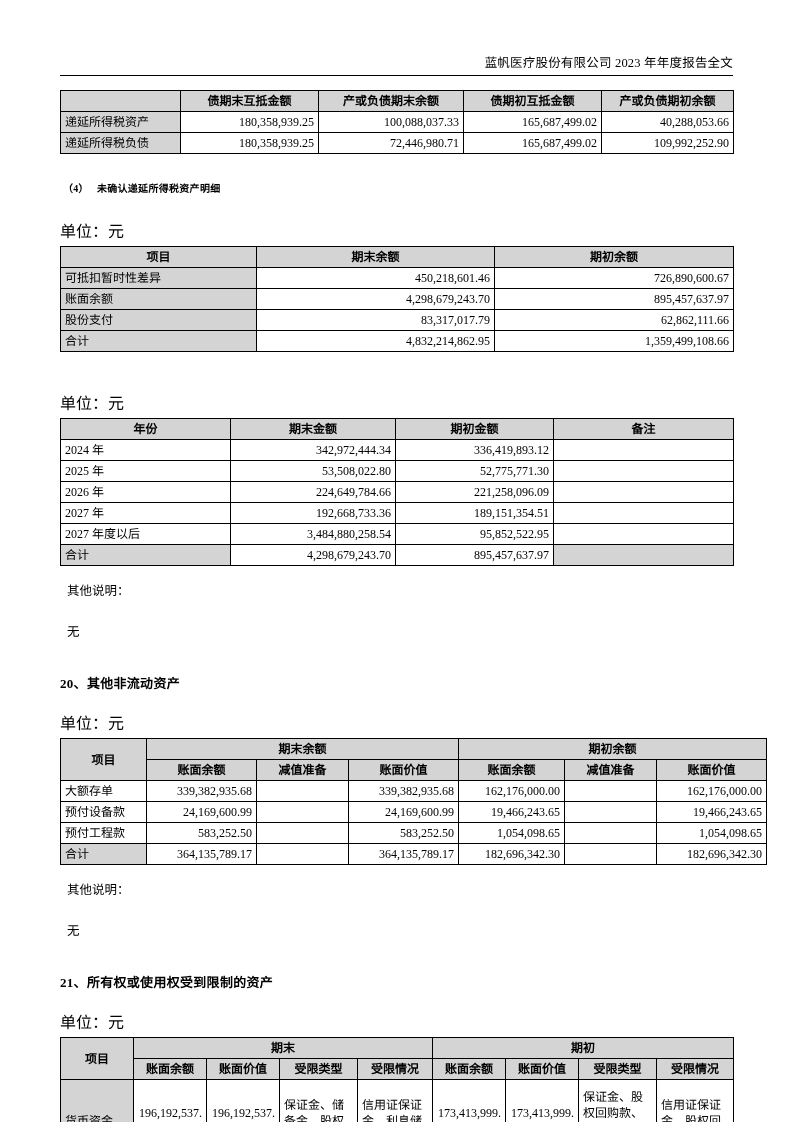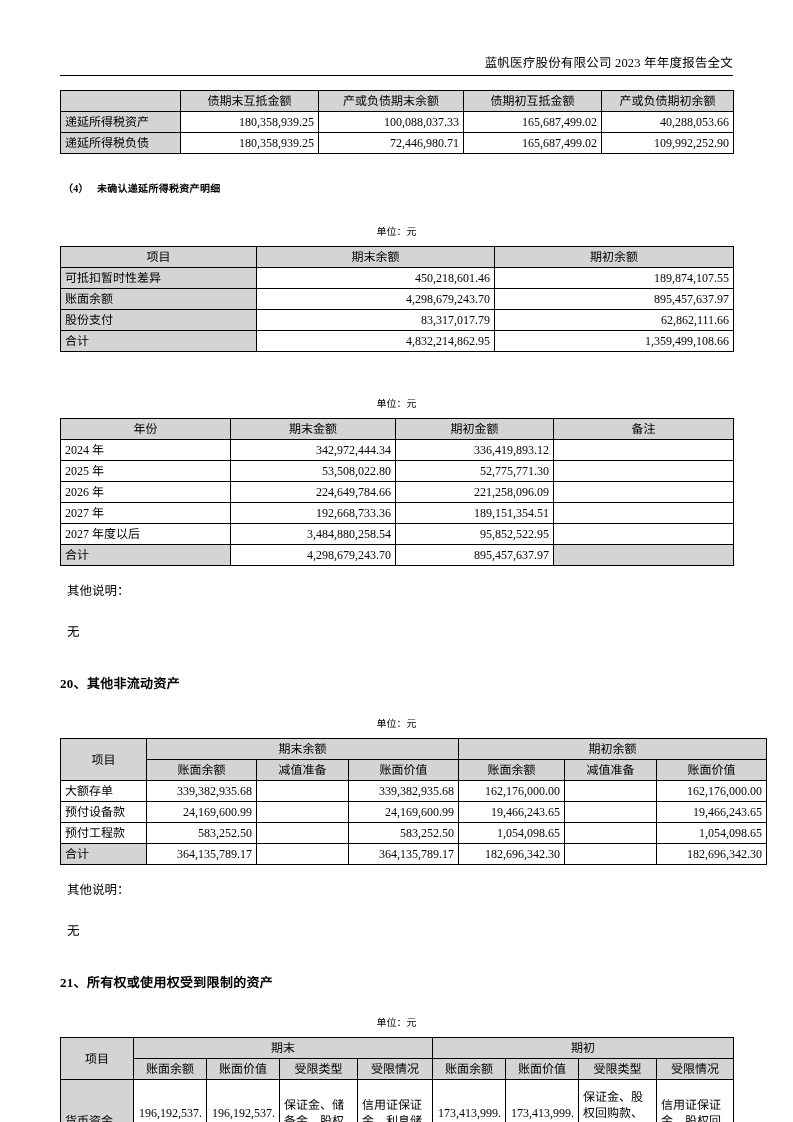--- a/index.html
+++ b/index.html
@@ -51,40 +51,40 @@
     padding: 0;
     line-height: 20px;
     letter-spacing: .3px;
   }
   p.note {
     font-size: 12.5px;
     margin: 7px;
     line-height: 17px;
   }
   .unit {
-    text-align: center;
-    font-size: 10px;
+    text-align: left;
+    font-size: 16px;
     line-height: 16px;
   }
   
   table.fin {
     width: 100%;
     border-collapse: collapse;
     table-layout: fixed;
     font-size: 12px;
   }
   table.fin td, table.fin th {
     border: 1px solid #000000;
     padding: 2px 4px;
     font-weight: normal;
     vertical-align: middle;
     line-height: 16px;
     word-break: break-all;
   }
-  table.fin th { text-align: center; }
+  table.fin th { text-align: center; font-weight: bold; }
   .shade { background: #d4d4d4; }
   .r { text-align: right; }
   .l { text-align: left; margin-top: 40px; }
   .top { vertical-align: top; }
   
   .sp6 { height: 6px; }
   .sp10 { height: 10px; }
   .sp22 { height: 22px; }
   .sp26 { height: 26px; }
 </style>
@@ -154,21 +154,21 @@
       <tr>
         <th class="shade">项目</th>
         <th class="shade">期末余额</th>
         <th class="shade">期初余额</th>
       </tr>
     </thead>
     <tbody>
       <tr>
         <td class="shade l">可抵扣暂时性差异</td>
         <td class="r">450,218,601.46</td>
-        <td class="r">189,874,107.55</td>
+        <td class="r">726,890,600.67</td>
       </tr>
       <tr>
         <td class="shade l">账面余额</td>
         <td class="r">4,298,679,243.70</td>
         <td class="r">895,457,637.97</td>
       </tr>
       <tr>
         <td class="shade l">股份支付</td>
         <td class="r">83,317,017.79</td>
         <td class="r">62,862,111.66</td>

